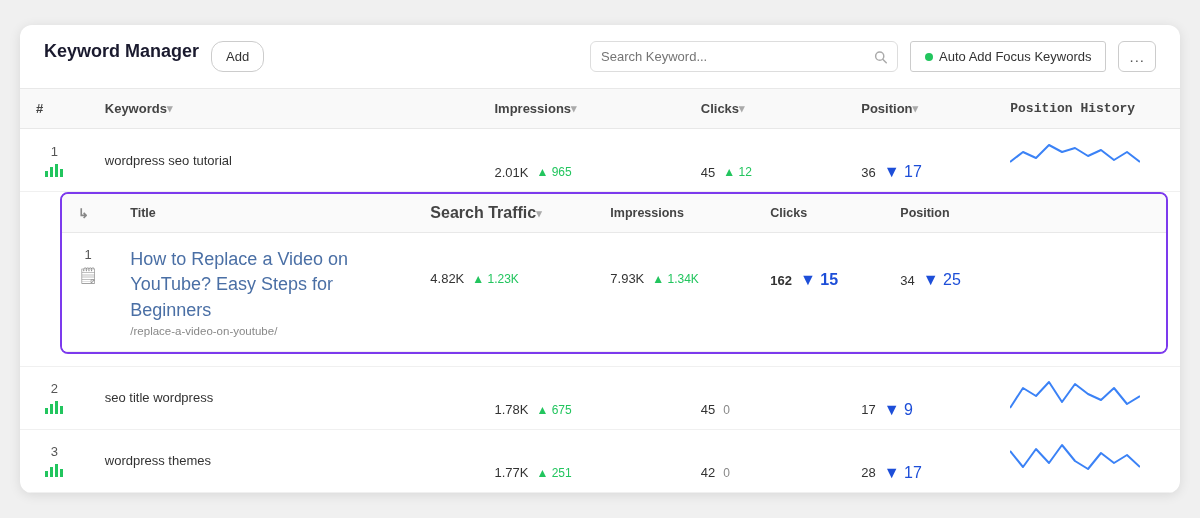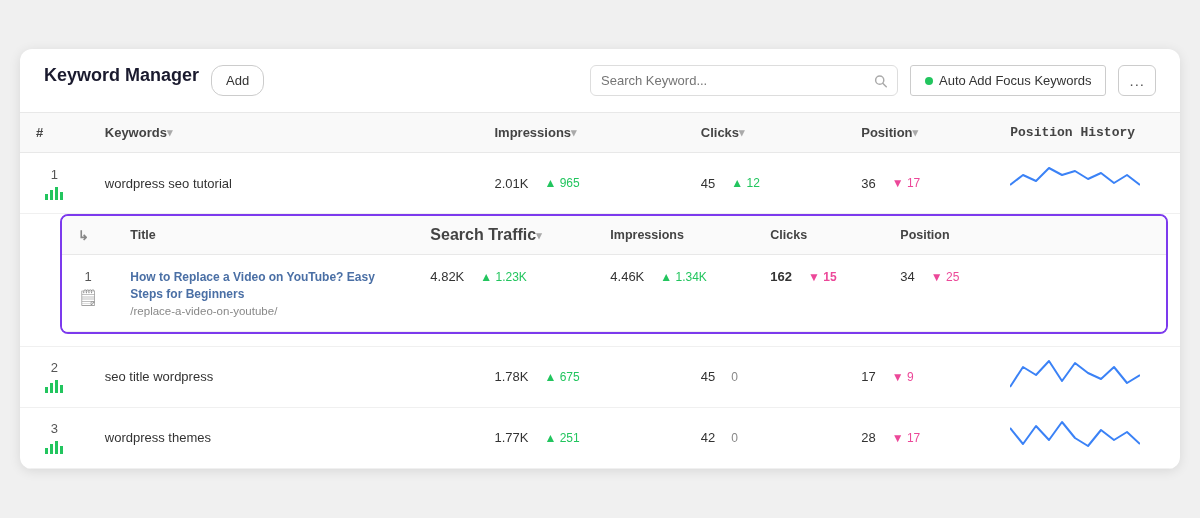--- a/index.html
+++ b/index.html
@@ -137,27 +137,27 @@
     .icon-chart {
       display: block;
       margin: 2px auto 0;
     }
     .keyword-text {
       font-size: 13px;
       color: #333;
     }
     .impressions-val { color: #333; font-size: 13px; }
     .up-val { color: #22c55e; font-size: 12px; }
-    .down-val { color: #ec4899; font-size: 12px; }
+    .down-val { color: #1d4ed8; font-size: 16px; }
     .neutral-val { color: #888; font-size: 12px; }
-    .val-group { display: flex; align-items: center; gap: 16px; }
+    .val-group { display: flex; align-items: center; gap: 8px; margin-top: 24px; }
     .article-title {
-      font-size: 12px;
+      font-size: 18px;
       color: #4a6fa5;
-      font-weight: 700;
+      font-weight: 400;
       line-height: 1.4;
     }
     .article-url {
       font-size: 11.5px;
       color: #888;
       margin-top: 2px;
     }
 
     
     .sparkline-cell { min-width: 140px; }
@@ -312,21 +312,21 @@
                       <div class="article-url">/replace-a-video-on-youtube/</div>
                     </td>
                     <td style="padding:14px 16px; vertical-align:top;">
                       <div class="val-group">
                         <span class="impressions-val">4.82K</span>
                         <span class="up-val">▲ <span>1.23K</span></span>
                       </div>
                     </td>
                     <td style="padding:14px 16px; vertical-align:top;">
                       <div class="val-group">
-                        <span class="impressions-val">4.46K</span>
+                        <span class="impressions-val">7.93K</span>
                         <span class="up-val">▲ <span>1.34K</span></span>
                       </div>
                     </td>
                     <td style="padding:14px 16px; vertical-align:top;font-weight:bold;">
                       <div class="val-group">
                         <span class="impressions-val">162</span>
                         <span class="down-val">▼ <span>15</span></span>
                       </div>
                     </td>
                     <td style="padding:14px 16px; vertical-align:top;">

